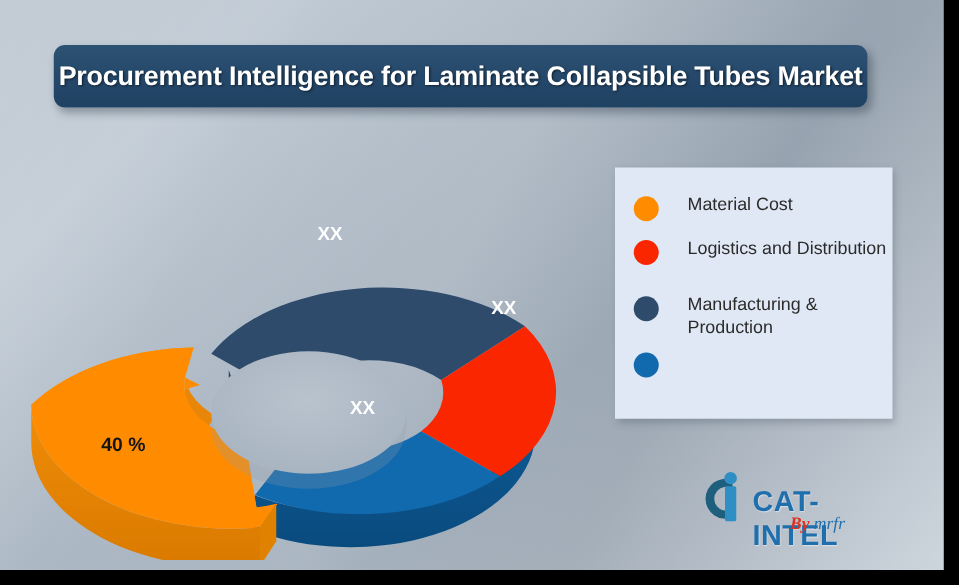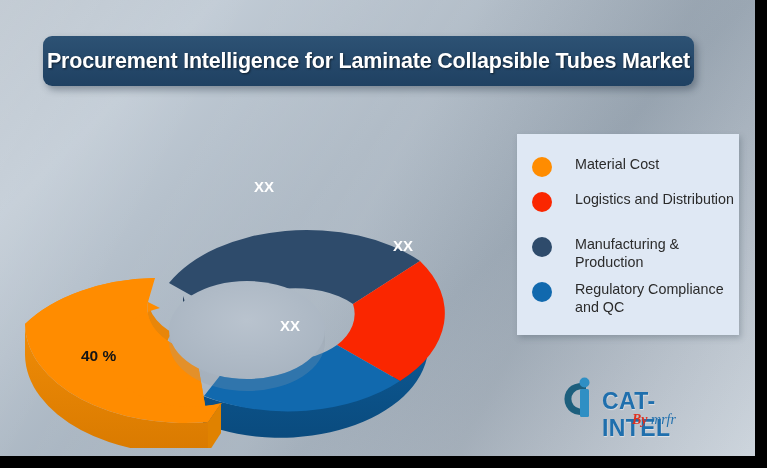--- a/index.html
+++ b/index.html
@@ -88,21 +88,21 @@
   .slice-label-dark {
     font-family: "Liberation Sans", sans-serif;
     font-size: 15.5px;
     font-weight: bold;
     fill: #141414;
   }
 
   
   #legend {
     position: absolute;
-    left: 517px;
+    left: 492px;
     top: 134px;
     width: 222px;
     height: 201px;
     background: #dfe8f4;
     box-shadow: 2px 3px 6px rgba(60,75,90,0.30);
     z-index: 6;
     padding: 12px;
     box-sizing: border-box;
   }
   .legend-row {
@@ -306,21 +306,20 @@
     <div class="legend-row">
       <span class="legend-dot" style="background:#FA2600"></span>
       <span class="legend-label">Logistics and Distribution</span>
     </div>
     <div class="legend-row">
       <span class="legend-dot" style="background:#2E4B6B"></span>
       <span class="legend-label">Manufacturing &amp; Production</span>
     </div>
     <div class="legend-row">
       <span class="legend-dot" style="background:#1169AE"></span>
-      <span class="legend-label">Regulatory Compliance and QC</span>
     </div>
   </div>
 
   <div id="logo">
     <svg id="logo-mark" width="40" height="46" viewBox="0 0 40 46">
       <path d="M26 8 A16 16 0 1 0 26 38 L26 31 A9.5 9.5 0 1 1 26 15 Z" fill="#1d5f7d"></path>
       <circle cx="24.5" cy="6.5" r="5" fill="#2f8fc4"></circle>
       <rect x="20" y="13" width="9" height="28" rx="1.5" fill="#2f8fc4"></rect>
     </svg>
     <div id="logo-word">CAT-INTEL</div>

